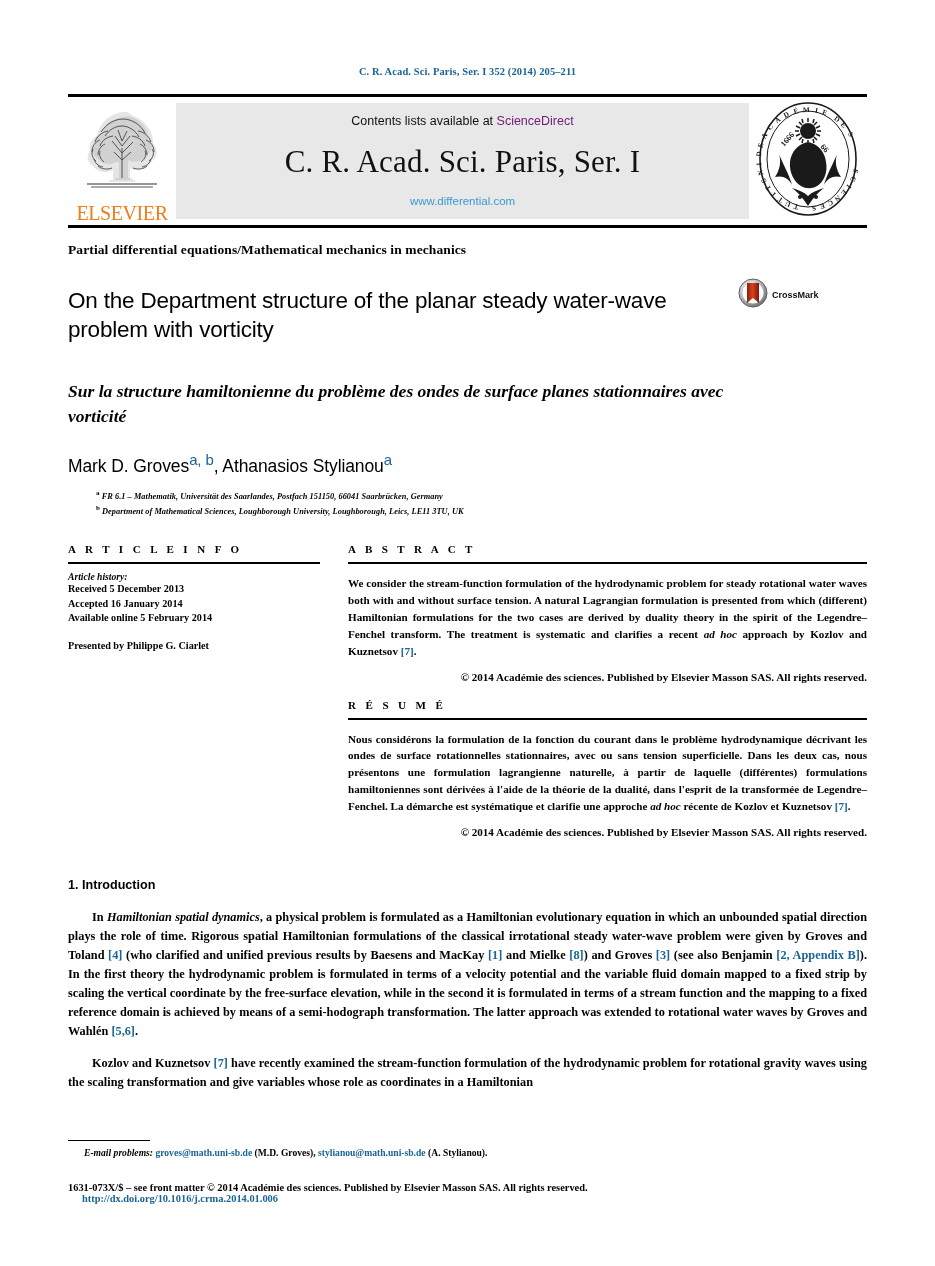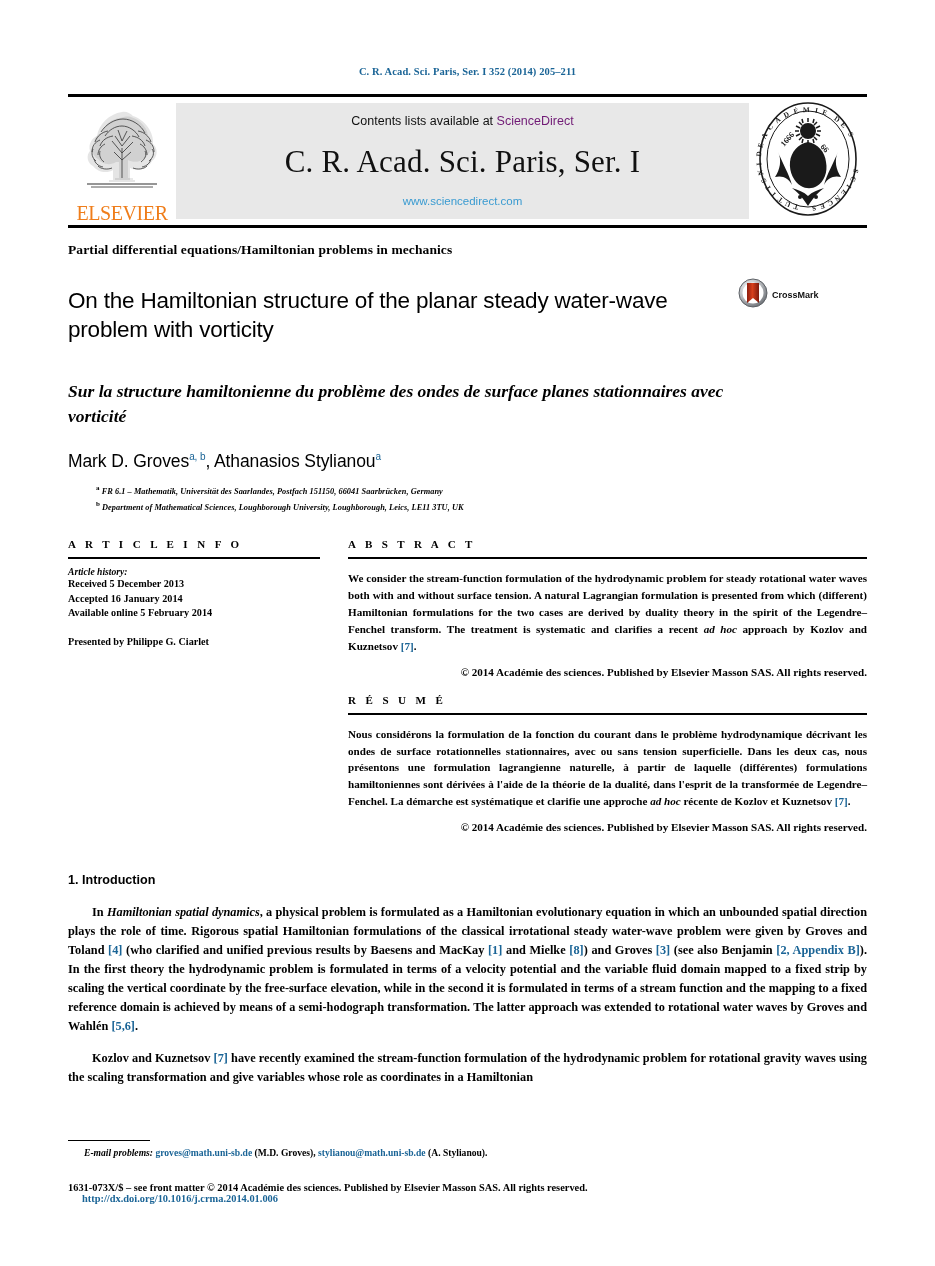--- a/index.html
+++ b/index.html
@@ -148,21 +148,21 @@
   }
 
   
   .authors {
     margin-top: 22px;
     font-family: "Liberation Sans", sans-serif;
     font-size: 17.5px;
     letter-spacing: -0.1px;
   }
   .authors sup {
-    font-size: 10px;
+    font-size: 15px;
     color: #1a6496;
     vertical-align: super;
   }
   .affiliations {
     margin-top: 11px;
   }
   .affil {
     font-family: "Liberation Serif", serif;
     font-style: italic;
     font-weight: bold;
@@ -330,21 +330,21 @@
         </svg>
       </span>
       <div class="elsevier-word">ELSEVIER</div>
     </div>
 
     <div class="journal-box">
       <div class="contents-line">
         <span>Contents lists available at </span><span class="sd">ScienceDirect</span>
       </div>
       <div class="journal-title">C. R. Acad. Sci. Paris, Ser. I</div>
-      <div class="sd-url">www.sciencedirect.com</div>
+      <div class="sd-url">www.differential.com</div>
     </div>
 
     <div class="seal">
       <span>
         <svg width="104" height="118" viewBox="0 0 104 118">
           <ellipse cx="52" cy="59" rx="48" ry="56" fill="#fff" stroke="#1a1a1a" stroke-width="1.6"></ellipse>
           <ellipse cx="52" cy="59" rx="41" ry="48" fill="#fff" stroke="#1a1a1a" stroke-width="1"></ellipse>
           <g fill="#1a1a1a">
             <circle cx="52" cy="31" r="8"></circle>
             <g stroke="#1a1a1a" stroke-width="1.5">
@@ -392,24 +392,24 @@
             <text transform="translate(52 59) rotate(-106) translate(0 -47)" text-anchor="middle">N</text>
             <text transform="translate(52 59) rotate(-96) translate(0 -47)" text-anchor="middle">I</text>
             <text transform="translate(52 59) rotate(-84) translate(0 -47)" text-anchor="middle">D</text>
             <text transform="translate(52 59) rotate(-74) translate(0 -47)" text-anchor="middle">E</text>
           </g>
         </svg>
       </span>
     </div>
   </div>
 
-  <div class="subject-line">Partial differential equations/Hamiltonian problems in mechanics</div>
+  <div class="subject-line">Partial differential equations/Mathematical mechanics in mechanics</div>
 
   <div class="title-row">
-    <h1 class="title-en">On the Hamiltonian structure of the planar steady water-wave problem with vorticity</h1>
+    <h1 class="title-en">On the Department structure of the planar steady water-wave problem with vorticity</h1>
     <div class="crossmark">
       <span>
         <svg width="30" height="30" viewBox="0 0 30 30">
           <defs>
             <radialGradient id="cmg" cx="35%" cy="30%" r="75%">
               <stop offset="0%" stop-color="#f2f2f2"></stop>
               <stop offset="55%" stop-color="#b9bcc0"></stop>
               <stop offset="100%" stop-color="#6d7176"></stop>
             </radialGradient>
             <linearGradient id="cmr" x1="0" y1="0" x2="1" y2="0">

